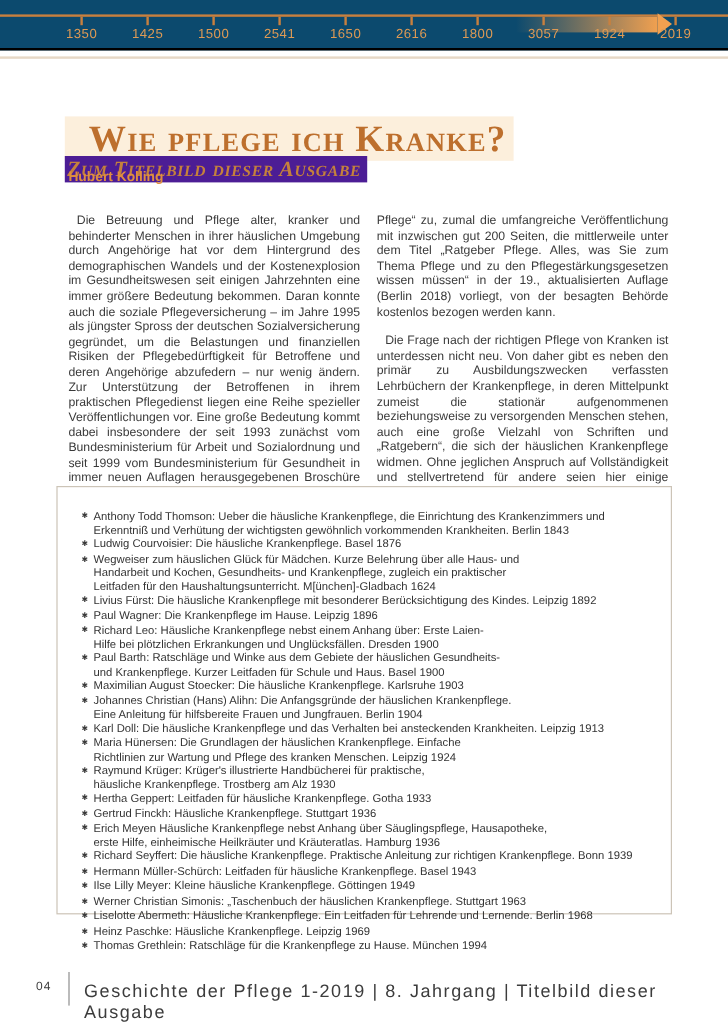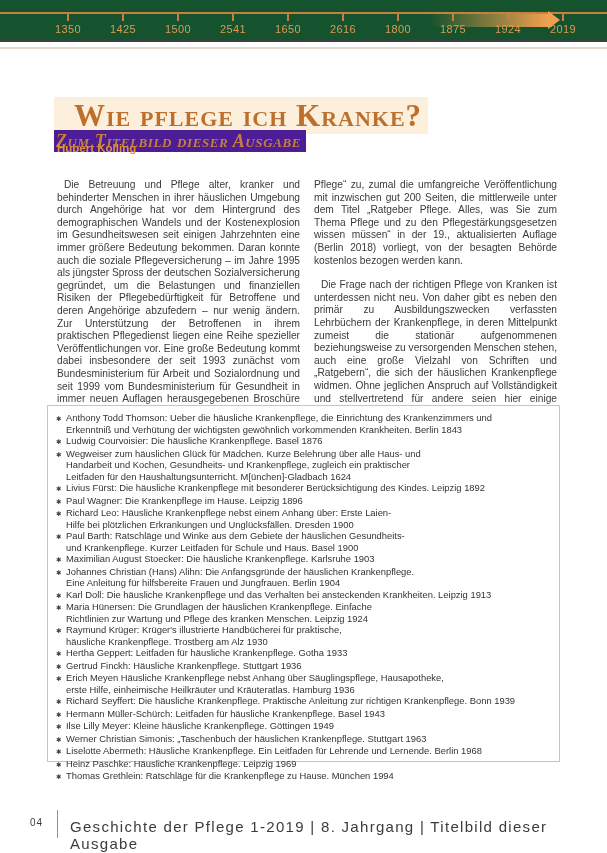--- a/index.html
+++ b/index.html
@@ -1,20 +1,20 @@
 <!DOCTYPE html>
 <html lang="de"><head>
 <meta charset="utf-8">
 <style>
   html,body{margin:0;padding:0;}
   body{width:607px;height:853px;background:#ffffff;font-family:"Liberation Sans",sans-serif;}
   .page{position:relative;width:607px;height:853px;background:#ffffff;overflow:hidden;}
 
   
-  .timeline-band{position:absolute;top:0;left:0;width:607px;height:40px;background:#14532d;border-bottom:2px solid #404040;}
+  .timeline-band{position:absolute;top:0;left:0;width:607px;height:40px;background:#0c4a6e;border-bottom:2px solid #000000;}
   .timeline-line{position:absolute;top:12px;left:0;width:607px;height:2px;background:#c8803f;}
   .tick{position:absolute;top:14px;width:2px;height:7px;background:#c8803f;z-index:3;}
   .year-label{position:absolute;top:23px;font-size:11px;color:#dd9a55;transform:translateX(-50%);letter-spacing:.4px;z-index:3;}
   .timeline-arrow{position:absolute;top:14px;left:430px;width:118px;height:13px;z-index:1;
     background:linear-gradient(to right, rgba(252,241,226,0), #f0a050);}
   .timeline-arrow::after{content:"";position:absolute;right:-12px;top:-3px;width:0;height:0;
     border-left:12px solid #f0a050;border-top:9px solid transparent;border-bottom:9px solid transparent;}
   .subline{position:absolute;top:47px;left:0;width:607px;height:2px;background:#e6d8c6;}
 
   
@@ -29,21 +29,21 @@
   
   .columns{position:absolute;top:179px;left:57px;width:501px;display:flex;gap:14px;}
   .col{width:243px;font-size:10.2px;line-height:12.6px;color:#3a3a3a;text-align:justify;hyphens:auto;}
   .col p{margin:0;}
   .col p.indent{text-indent:7px;}
   .col p + p{margin-top:12px;}
 
   
   .bib-box{position:absolute;top:405px;left:47px;width:513px;height:357px;box-sizing:border-box;
     border:1px solid #ccc4b7;padding:6px 8px 4px 8px;background:#ffffff;}
-  .bib-box ul{margin:0;padding:0;list-style:none;}
+  .bib-box ul{margin:12px;padding:0;list-style:none;}
   .bib-box li{display:flex;align-items:flex-start;font-size:9.4px;line-height:11.5px;color:#333333;}
   .bullet{flex:none;width:10px;font-size:6.5px;line-height:11.5px;color:#3a3a3a;padding-top:1px;}
   .bib-text{white-space:pre-line;}
 
   
   .page-number{position:absolute;top:817px;left:30px;font-size:10px;letter-spacing:1px;color:#3d3d3d;}
   .footer-rule{position:absolute;top:810px;left:57px;width:1px;height:28px;background:#8f8f8f;}
   .footer-text{position:absolute;top:818px;left:70px;font-size:15px;letter-spacing:1.3px;color:#3c3c3c;}
 </style>
 </head>
@@ -63,21 +63,21 @@
         <div class="year-label" style="left: 178px;">1500</div>
         <div class="tick" style="left: 232px;"></div>
         <div class="year-label" style="left: 233px;">2541</div>
         <div class="tick" style="left: 287px;"></div>
         <div class="year-label" style="left: 288px;">1650</div>
         <div class="tick" style="left: 342px;"></div>
         <div class="year-label" style="left: 343px;">2616</div>
         <div class="tick" style="left: 397px;"></div>
         <div class="year-label" style="left: 398px;">1800</div>
         <div class="tick" style="left: 452px;"></div>
-        <div class="year-label" style="left: 453px;">1875</div>
+        <div class="year-label" style="left: 453px;">3057</div>
         <div class="tick" style="left: 507px;"></div>
         <div class="year-label" style="left: 508px;">1924</div>
         <div class="tick" style="left: 562px;"></div>
         <div class="year-label" style="left: 563px;">2019</div>
       </div>
   </div>
   <div class="subline"></div>
 
   <h1 class="page-title"><span class="hl">Wie pflege ich Kranke?</span></h1>
   <h2 class="page-subtitle"><span class="hl">Zum Titelbild dieser Ausgabe</span></h2>

